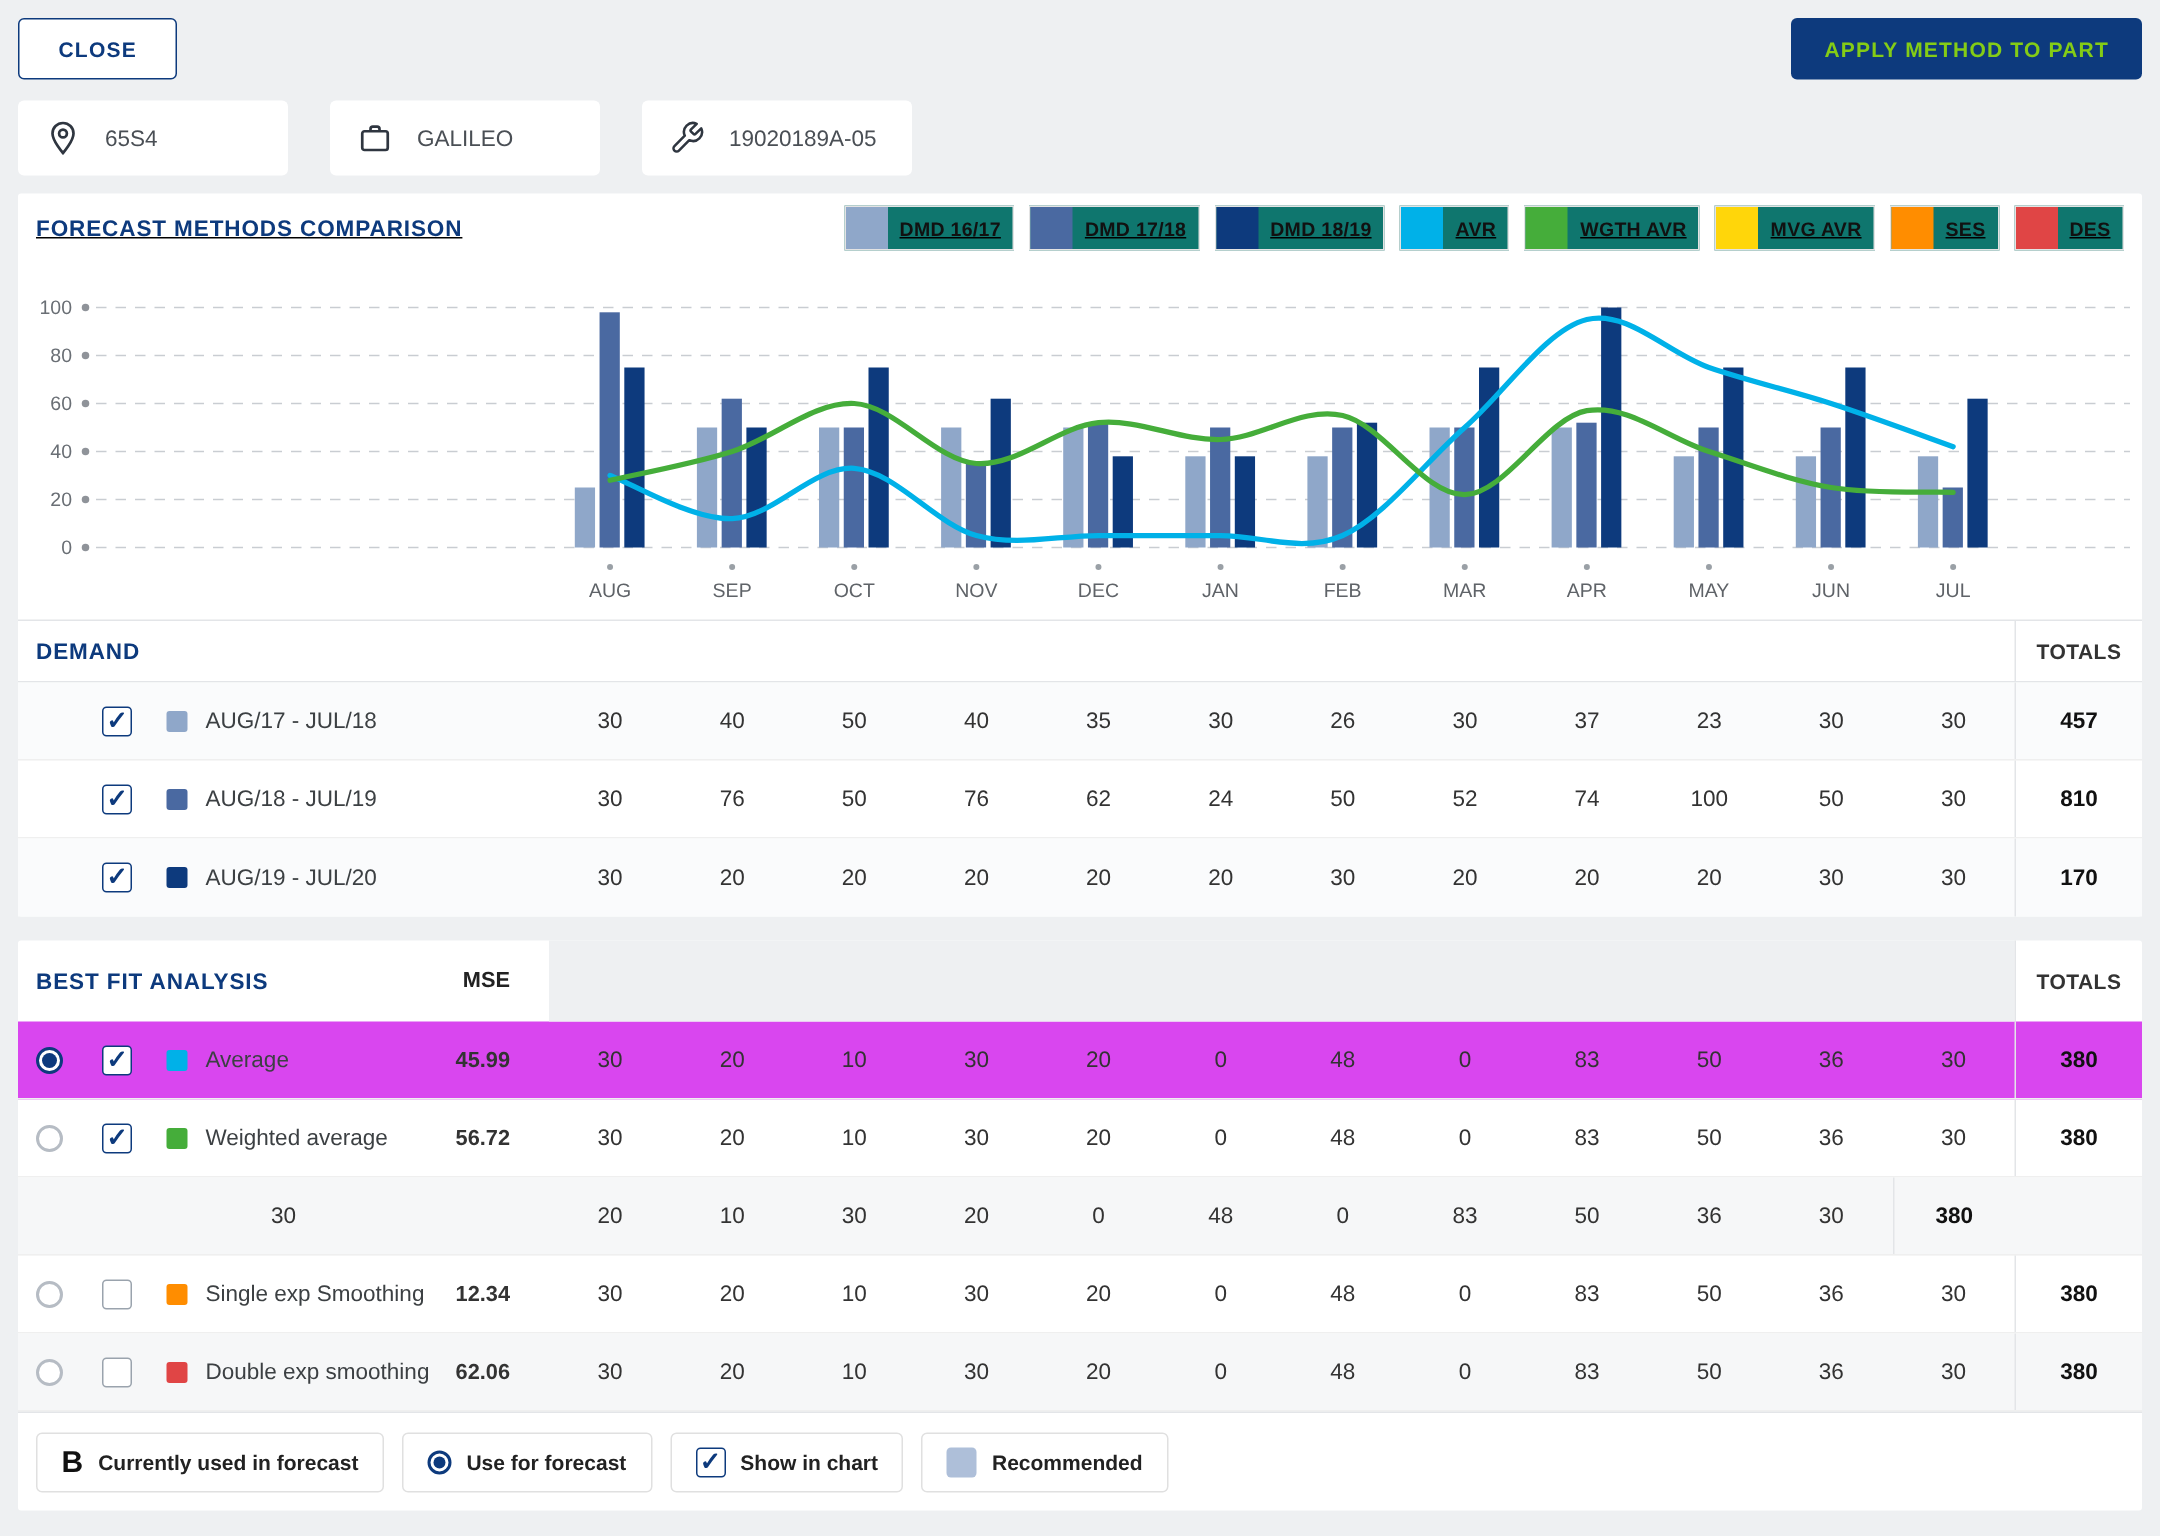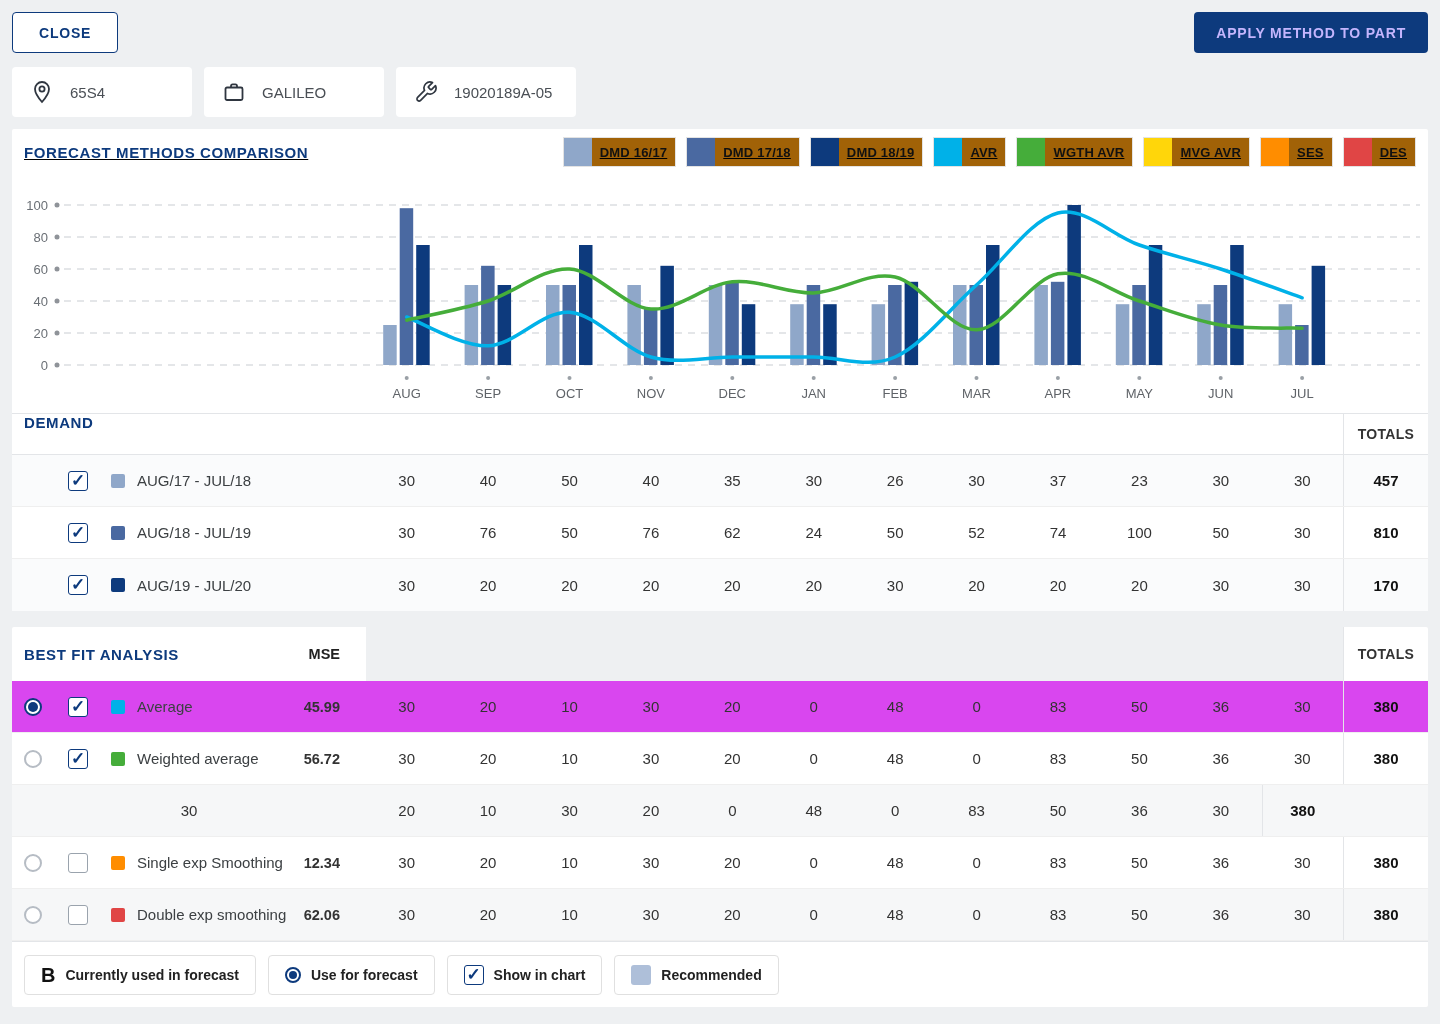--- a/index.html
+++ b/index.html
@@ -14,51 +14,51 @@
   .topbar { display: flex; justify-content: space-between; align-items: flex-start; margin-bottom: 14px; }
   .btn-close {
     height: 41px; padding: 0 26px; background: #fff;
     border: 1px solid #0d3a7d; border-radius: 4px;
     color: #0d3a7d; font-weight: bold; font-size: 14px; letter-spacing: 0.8px;
     cursor: pointer; font-family: inherit;
   }
   .btn-apply {
     height: 41px; padding: 0 22px; background: #0d3a7d;
     border: none; border-radius: 4px;
-    color: #c4b5fd; font-weight: bold; font-size: 14px; letter-spacing: 0.8px;
+    color: #84cc16; font-weight: bold; font-size: 14px; letter-spacing: 0.8px;
     cursor: pointer; font-family: inherit;
   }
 
   
-  .chips { display: flex; gap: 12px; margin-bottom: 12px; }
+  .chips { display: flex; gap: 28px; margin-bottom: 12px; }
   .chip {
     width: 180px; height: 50px; background: #fff; border-radius: 4px;
     display: flex; align-items: center; gap: 16px; padding: 0 18px;
     color: #4a4f55; font-size: 15px;
   }
   .chip svg { flex: none; }
 
   
   .panel { background: #fff; border-radius: 2px; }
   .panel-a { margin-bottom: 16px; }
 
   
   .chart-header { display: flex; align-items: center; padding: 8px 12px; height: 46px; text-decoration: underline; }
   .section-title { color: #0d3a7d; font-weight: bold; font-size: 15px; letter-spacing: 0.6px; }
   .legend { display: flex; gap: 10px; margin-left: auto; }
-  .legend-item { display: flex; align-items: stretch; border: 1px solid #e3e3e3; background: #a16207; height: 30px; }
+  .legend-item { display: flex; align-items: stretch; border: 1px solid #e3e3e3; background: #0f766e; height: 30px; }
   .legend-swatch { width: 28px; flex: none; }
   .legend-label { padding: 0 8px; display: flex; align-items: center; font-weight: bold; font-size: 13px; color: #111; letter-spacing: 0.2px; }
 
   #chart-container svg { display: block; }
   #chart-container text { font-family: "Liberation Sans", sans-serif; }
 
   
   .table-header { display: grid; grid-template-columns: 354px 1fr 85px; height: 42px; align-items: center; border-top: 1px solid #e3e5e8; border-bottom: 1px solid #e3e5e8; }
-  .th-left { display: flex; align-items: flex-start; padding-left: 12px; height: 100%; }
+  .th-left { display: flex; align-items: center; padding-left: 12px; height: 100%; }
   .th-totals { display: flex; align-items: center; justify-content: center; height: 100%; border-left: 1px solid #e3e5e8; font-weight: bold; font-size: 14px; color: #333; letter-spacing: 0.3px; }
 
   .d-row, .b-row {
     display: grid; grid-template-columns: 354px repeat(12, 1fr) 85px;
     height: 52px; align-items: center; border-bottom: 1px solid #efefef;
   }
   .d-row:last-child { border-bottom: none; }
   .d-row:nth-child(odd) { background: #fafbfc; }
   .cell { text-align: center; color: #333; font-size: 15px; }
   .total-cell {

